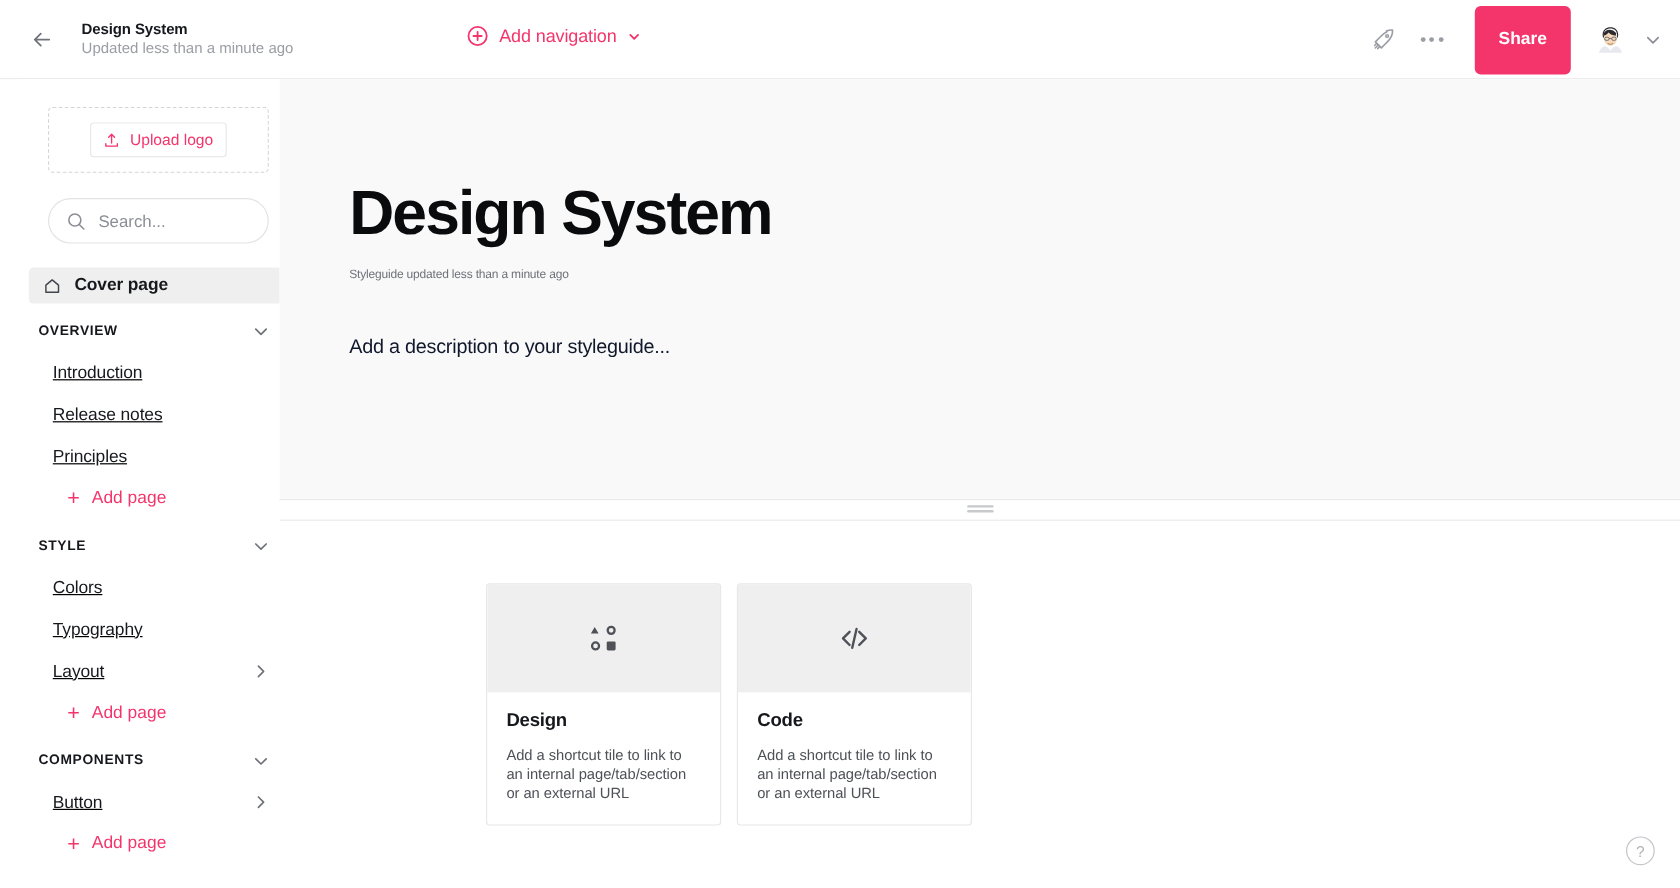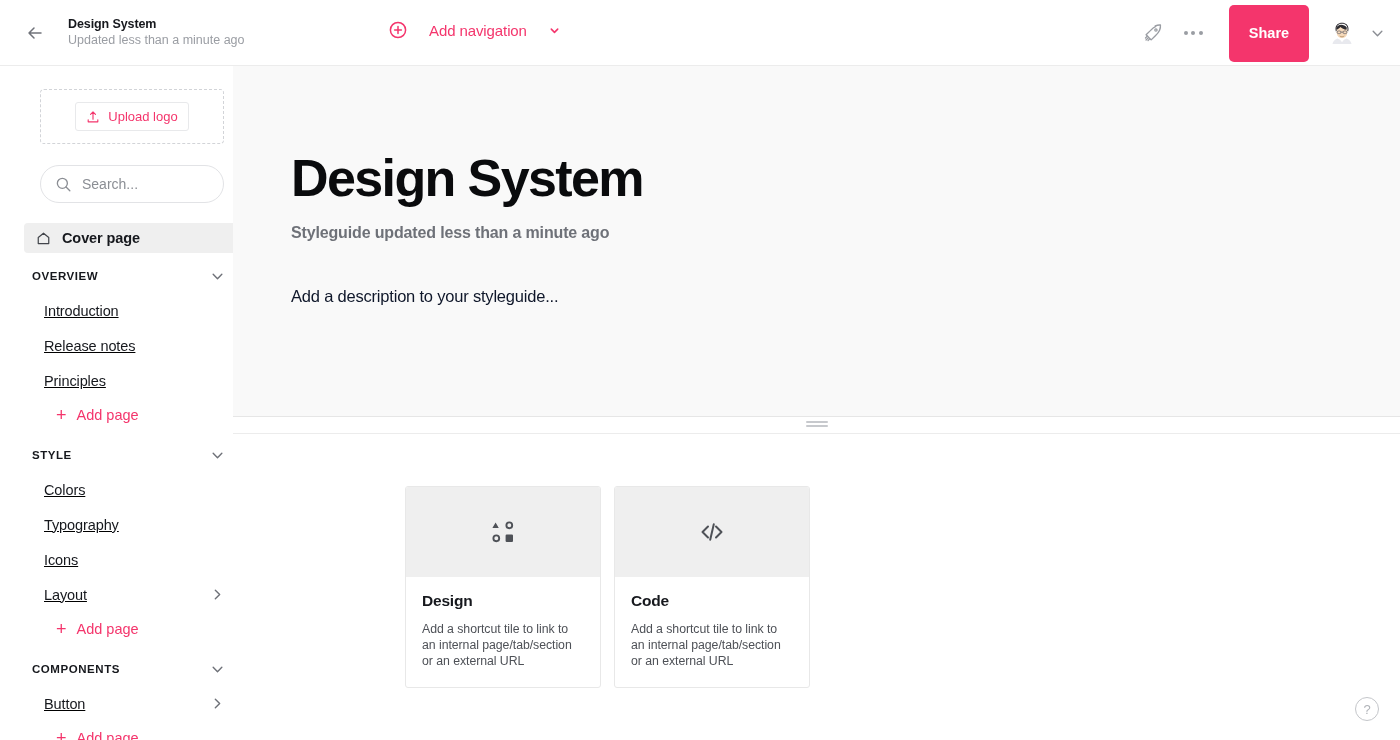--- a/index.html
+++ b/index.html
@@ -28,21 +28,21 @@
   #doc-title {
     font-size: 12.5px; font-weight: 700; color: #16181d;
     line-height: 15px; letter-spacing: -0.1px;
   }
   #doc-sub {
     font-size: 12.5px; color: #9a9da3; line-height: 15px;
     margin-top: 1px;
   }
   #add-nav {
     position: absolute; left: 389px; top: 21px;
-    display: flex; align-items: center; gap: 22px;
+    display: flex; align-items: center; gap: 9px;
     color: #f4356c; font-size: 15px; font-weight: 500;
     cursor: pointer;
   }
   #add-nav .lbl { letter-spacing: -0.1px; }
   .chev-down-sm { display: block; }
 
   #topbar-right {
     position: absolute; right: 16px; top: 0; height: 66px;
     display: flex; align-items: center; gap: 0px;
   }
@@ -158,21 +158,21 @@
     height: 351px; background: #f9f9f9;
     border-bottom: 1px solid #e6e6e6;
     padding: 83px 0 0 58px;
   }
   #hero-title {
     font-size: 52px; font-weight: 700; color: #0a0b0d;
     letter-spacing: -1.6px; line-height: 58px;
   }
   #hero-sub {
     margin-top: 17px;
-    font-size: 16px; color: #6e7178; letter-spacing: -0.15px; font-weight: bold;
+    font-size: 10px; color: #6e7178; letter-spacing: -0.15px;
   }
   #hero-desc {
     margin-top: 45px;
     font-size: 16.5px; color: #0f172a; letter-spacing: -0.2px;
     cursor: text;
   }
   #resize-bar {
     height: 17px; position: relative; background: #fff;
     border-bottom: 1px solid #ececec;
   }
@@ -341,23 +341,20 @@
         <path d="M2 4L6 8l4-4" stroke="#6e7178" stroke-width="1.3" stroke-linecap="round" stroke-linejoin="round"></path>
       </svg>
     </div>
     <div class="nav-item">
       <span class="lbl">Colors</span>
     </div>
     <div class="nav-item">
       <span class="lbl">Typography</span>
     </div>
     <div class="nav-item">
-      <span class="lbl">Icons</span>
-    </div>
-    <div class="nav-item">
       <span class="lbl">Layout</span>
       <svg width="13" height="13" viewBox="0 0 12 12" fill="none">
         <path d="M4 2l4 4-4 4" stroke="#6e7178" stroke-width="1.3" stroke-linecap="round" stroke-linejoin="round"></path>
       </svg>
     </div>
     <div class="nav-add">
       <span class="plus-glyph">+</span>
       <span>Add page</span>
     </div>
 

